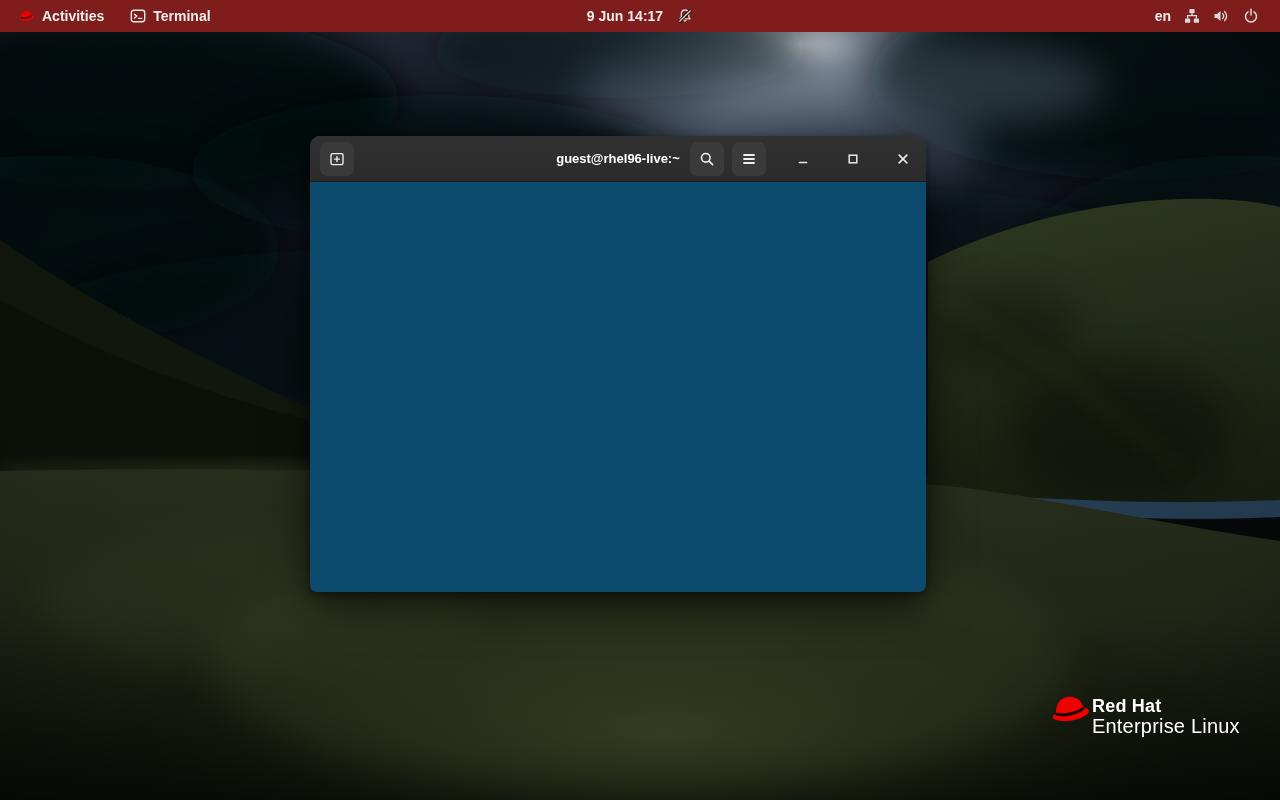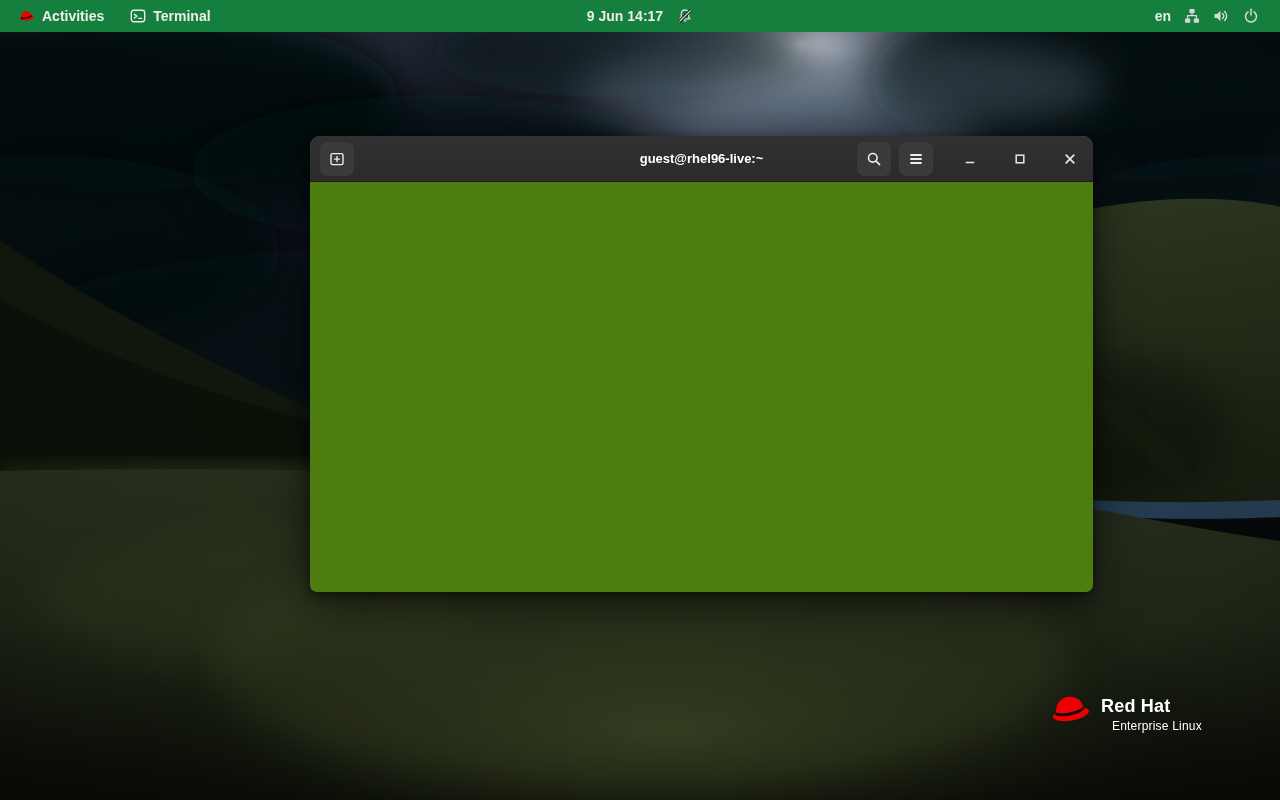--- a/index.html
+++ b/index.html
@@ -14,21 +14,21 @@
   .wallpaper {
     position: absolute; inset: 0;
     width: 1280px; height: 800px;
     display: block;
   }
 
   
   .topbar {
     position: absolute; top: 0; left: 0; right: 0;
     height: 32px;
-    background: #15803d;
+    background: #7f1d1d;
     display: flex; align-items: center;
     color: #ececec;
     font-size: 14px; font-weight: 700;
     z-index: 50;
   }
   .tb-left { display: flex; align-items: center; gap: 6px; padding-left: 14px; }
   .tb-item {
     display: flex; align-items: center; gap: 7px;
     background: transparent; border: 0; color: #ececec;
     font: inherit; height: 32px; padding: 0 10px; cursor: default;
@@ -38,26 +38,26 @@
     display: flex; justify-content: center; pointer-events: none;
   }
   .tb-center .tb-item { pointer-events: auto; gap: 14px; }
   .tb-right { margin-left: auto; display: flex; align-items: center; padding-right: 11px; }
   .tb-right .tb-item { gap: 13px; }
   .tb-icon { display: inline-flex; }
 
   
   .terminal-window {
     position: absolute; left: 310px; top: 136px;
-    width: 783px; height: 456px;
+    width: 616px; height: 456px;
     border-radius: 10px 10px 7px 7px;
     overflow: hidden;
     box-shadow: 0 14px 46px rgba(0,0,0,.6), 0 3px 10px rgba(0,0,0,.45);
     z-index: 40;
-    background: #4d7c0f;
+    background: #0c4a6e;
   }
   .headerbar {
     height: 46px;
     background: linear-gradient(#313131, #2b2b2b);
     border-bottom: 1px solid #1d1d1d;
     position: relative;
     display: flex; align-items: center;
     padding: 0 10px;
   }
   .hb-title {
@@ -96,26 +96,26 @@
   .scrollbar-thumb {
     position: absolute; right: 5px; top: 5px;
     width: 8px; height: 396px;
     background: #a5a5a5;
     border-radius: 4px;
   }
 
   
   .rhel-brand {
     position: absolute; left: 1048px; top: 691px;
-    display: flex; align-items: flex-start; gap: 9px;
+    display: flex; align-items: flex-start; 
     z-index: 10;
   }
   .brand-text { color: #ffffff; padding-top: 5px; }
   .brand-line1 { font-size: 18px; font-weight: 700; letter-spacing: .2px; line-height: 20px; }
-  .brand-line2 { font-size: 12px; font-weight: 400; letter-spacing: .2px; line-height: 20px; margin-left: 11px; }
+  .brand-line2 { font-size: 20px; font-weight: 400; letter-spacing: .2px; line-height: 20px; }
 </style>
 </head>
 <body>
 
 <svg class="wallpaper" viewBox="0 0 1280 800" preserveAspectRatio="none" aria-hidden="true">
   <defs>
     <linearGradient id="sky" x1="0" y1="0" x2="0" y2="1">
       <stop offset="0" stop-color="#28303e"></stop>
       <stop offset="0.4" stop-color="#171e2a"></stop>
       <stop offset="0.75" stop-color="#0f141c"></stop>

